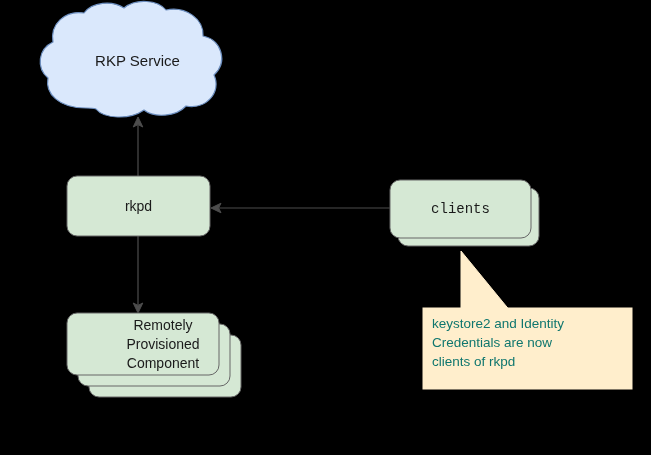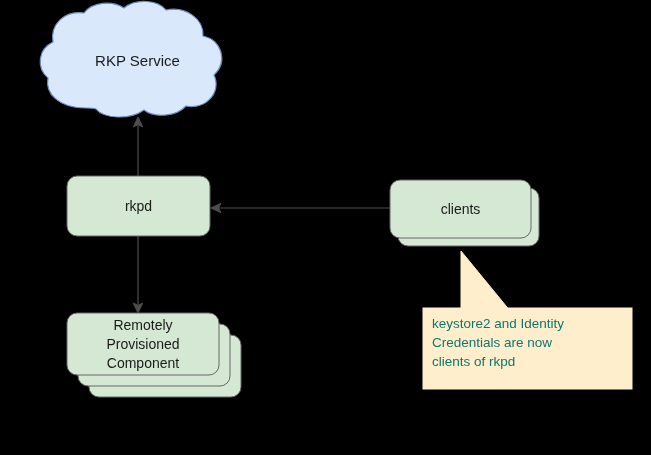--- a/index.html
+++ b/index.html
@@ -109,23 +109,23 @@
 
     <g>
       <rect x="423" y="308" width="209" height="81" fill="#ffeecc" stroke="#ffeecc" stroke-width="1"></rect>
     </g>
   </svg>
 
   <div class="node-label" style="left:67px; top:176px; width:143px; height:60px;">rkpd</div>
 
   <div class="node-label cloud-label" style="left:45px; top:40px; width:185px; height:40px;">RKP Service</div>
 
-  <div class="node-label" style="left:390px; top:180px; width:141px; height:58px;">clients</div>
+  <div class="node-label" style="left:390px; top:180px; width:141px; height:58px;font-family:Liberation Mono, monospace;">clients</div>
 
-  <div class="node-label" style="left:67px; top:313px; width:152px; height:62px;">Remotely
+  <div class="node-label" style="left:67px; top:313px; width:152px; height:62px;padding-left:20px;">Remotely
 Provisioned
 Component</div>
 
   <div class="callout-text">keystore2 and Identity
 Credentials are now
 clients of rkpd</div>
 
 </div>
 
 </body></html>

